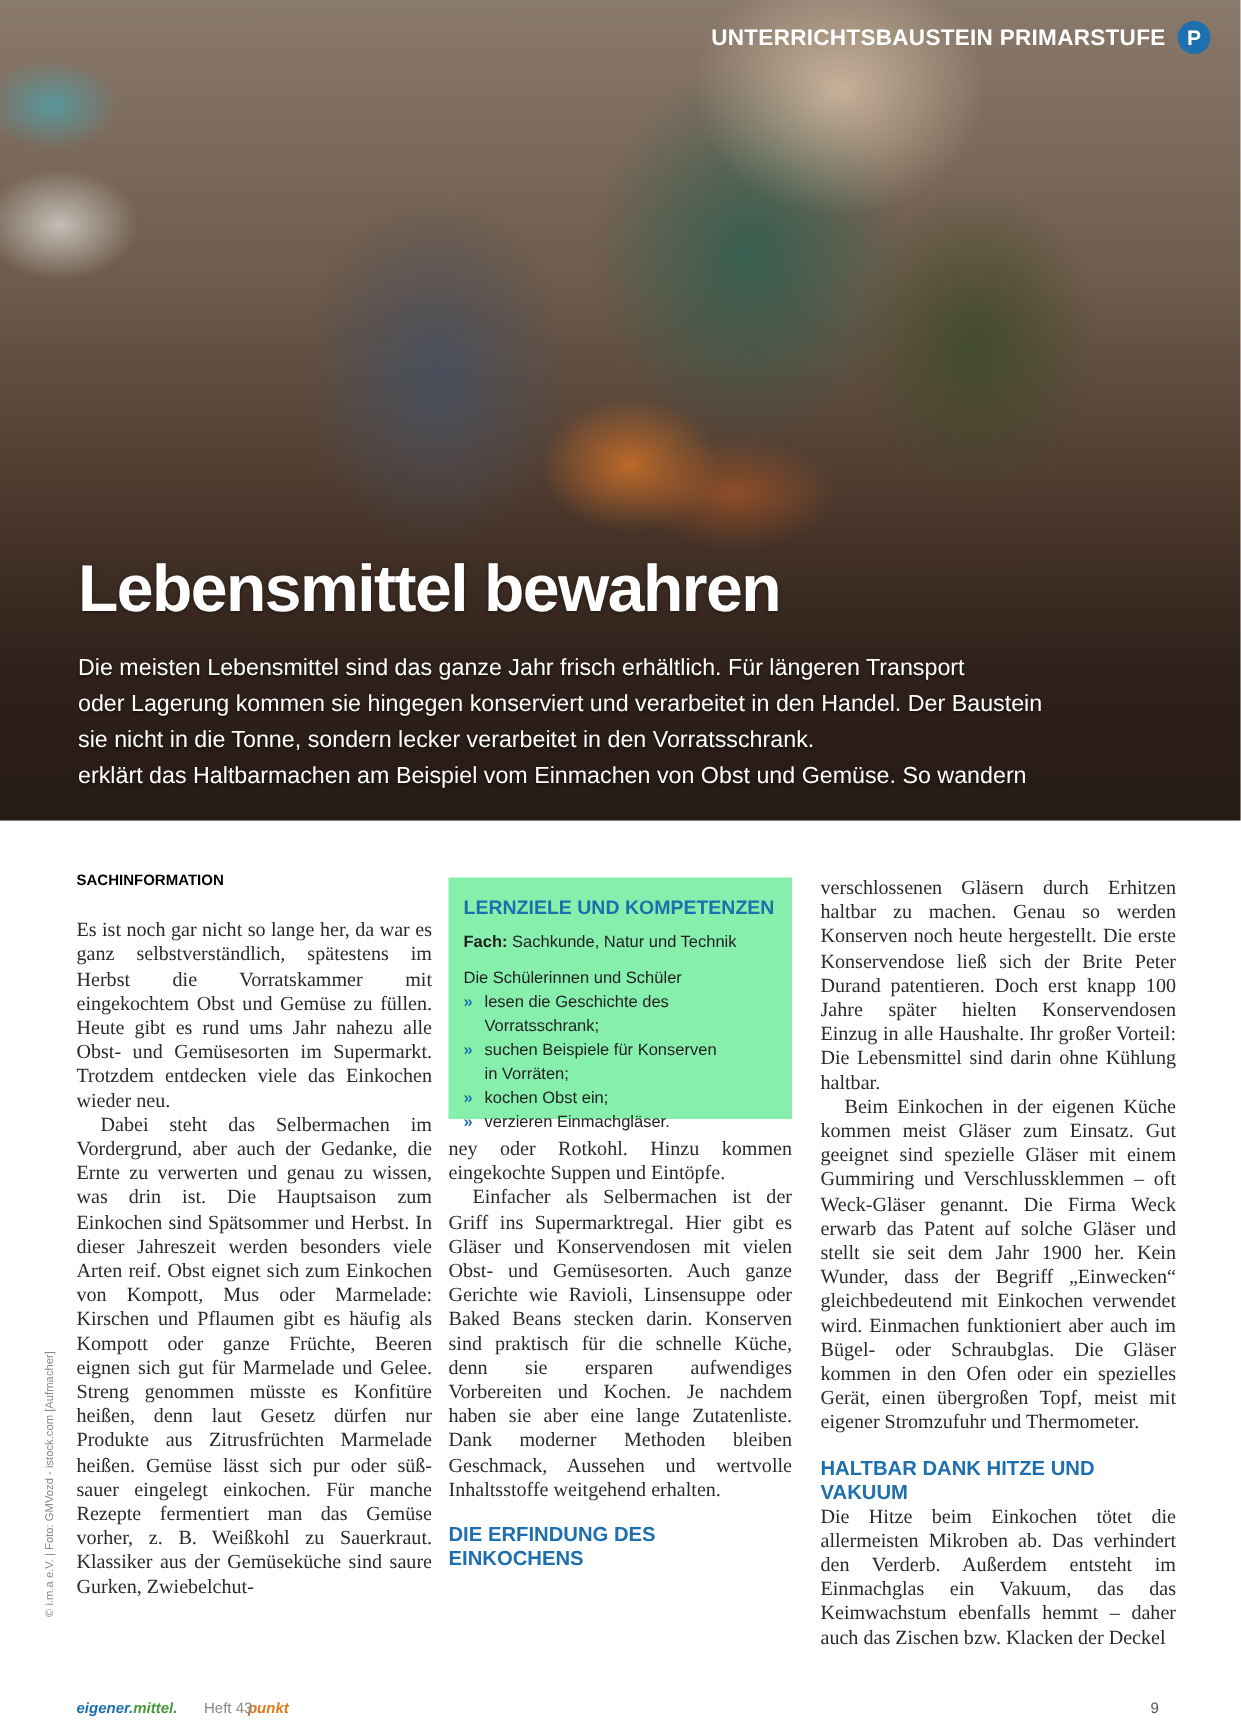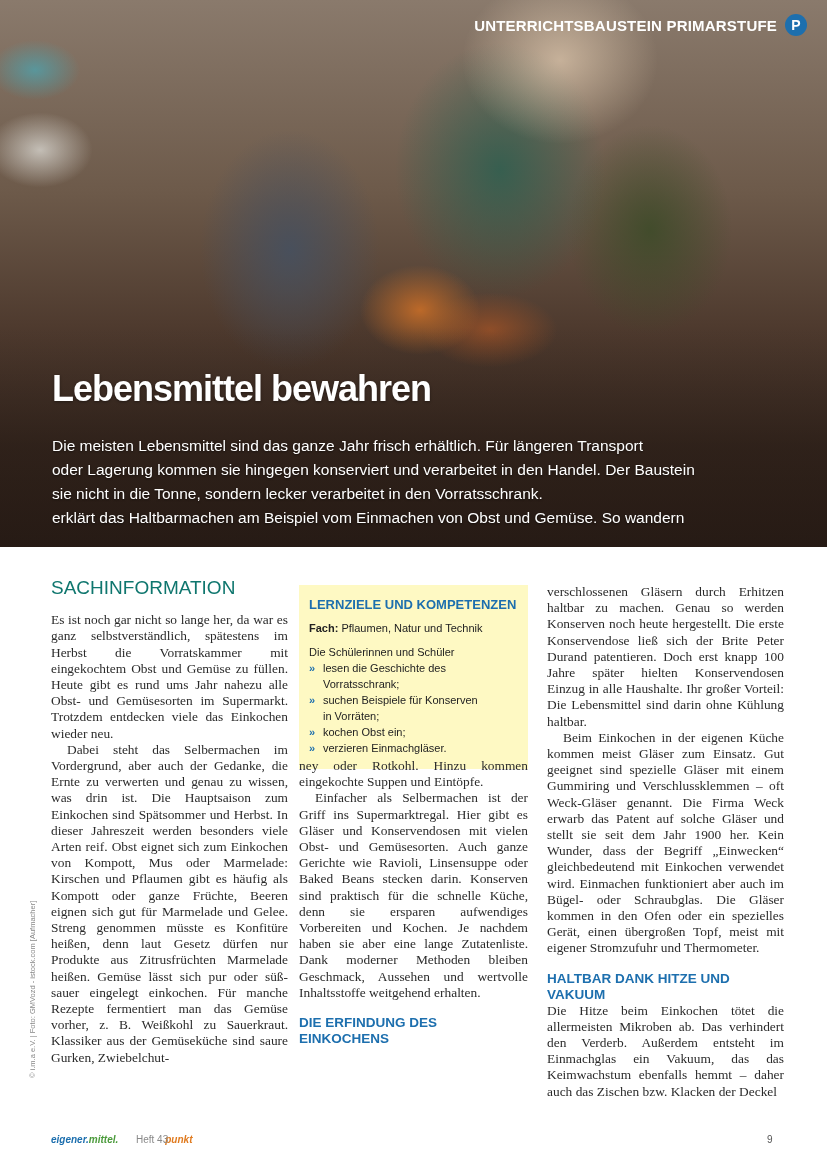--- a/index.html
+++ b/index.html
@@ -17,34 +17,34 @@
       radial-gradient(ellipse 60px 40px at 35px 70px, rgba(80,160,170,0.8), transparent 75%),
       linear-gradient(180deg, #8a7a6c 0%, #6d5a4a 35%, #4e3a2e 60%, #3a2a22 100%);
   }
   .hero::after { content:""; position:absolute; left:0; right:0; bottom:0; height:220px;
     background:linear-gradient(180deg, rgba(30,20,15,0) 0%, rgba(30,20,15,0.55) 55%, rgba(30,20,15,0.7) 100%); }
   .kicker { position:absolute; right:20px; top:14px; display:flex; align-items:center; gap:8px; z-index:2; }
   .kicker-text { font-family:"Liberation Sans", sans-serif; font-weight:bold; color:#fff; font-size:15px; letter-spacing:0.2px; }
   .p-badge { width:22px; height:22px; border-radius:50%; background:#1d6fae; color:#fff; font-family:"Liberation Sans", sans-serif;
     font-weight:bold; font-size:14px; display:flex; align-items:center; justify-content:center; }
   .hero-title { position:absolute; left:52px; top:368px; z-index:2; font-family:"Liberation Sans", sans-serif; font-weight:bold;
-    font-size:36px; color:#ffffff; letter-spacing:-1px; text-shadow:0 1px 3px rgba(0,0,0,0.4); }
+    font-size:44px; color:#ffffff; letter-spacing:-1px; text-shadow:0 1px 3px rgba(0,0,0,0.4); }
   .hero-intro { position:absolute; left:52px; top:434px; width:680px; z-index:2; font-family:"Liberation Sans", sans-serif;
     font-size:15.5px; line-height:24px; color:#ffffff; text-shadow:0 1px 2px rgba(0,0,0,0.5); }
   .hero-intro span { display:block; white-space:nowrap; }
 
   .col { position:absolute; top:578px; font-size:13.4px; line-height:16.2px; text-align:justify; hyphens:manual; }
   .col1 { left:51px; width:237px; }
   .col3 { left:547px; width:237px; top:584px; }
-  .section-label { font-family:"Liberation Sans", sans-serif; font-weight:normal; color:#0f766e; font-size:19px; margin:2px 0 16px 0; }
+  .section-label { font-family:"Liberation Sans", sans-serif; font-weight:bold; color:#000000; font-size:10px; margin:2px 0 16px 0; }
   .h-blue { font-family:"Liberation Sans", sans-serif; font-weight:bold; color:#1d6fae; font-size:13.5px; line-height:16px; margin:0; text-align:left; }
   p { margin:0; }
   p.indent { text-indent:16px; }
 
-  .box { position:absolute; left:299px; top:585px; width:229px; height:184px; background:#fef9c3; box-sizing:border-box; padding:12px 10px; }
+  .box { position:absolute; left:299px; top:585px; width:229px; height:161px; background:#86efac; box-sizing:border-box; padding:12px 10px; }
   .box-title { font-family:"Liberation Sans", sans-serif; font-weight:bold; color:#1d6fae; font-size:13px; margin-bottom:10px; }
   .box-fach { font-family:"Liberation Sans", sans-serif; font-size:11px; color:#222; margin-bottom:10px; }
   .box-fach b { font-weight:bold; }
   .box-intro { font-family:"Liberation Sans", sans-serif; font-size:11px; color:#222; line-height:16px; }
   .box ul { list-style:none; margin:0; padding:0; font-family:"Liberation Sans", sans-serif; font-size:11px; color:#222; }
   .box li { display:flex; line-height:16px; }
   .box li .chev { color:#1d6fae; font-weight:bold; width:14px; flex:none; }
 
   .col2-text { position:absolute; left:299px; top:758px; width:229px; font-size:13.4px; line-height:16.2px; text-align:justify; }
 
@@ -77,21 +77,21 @@
 <div class="col col1">
   <div class="section-label">SACHINFORMATION</div>
   <p>Es ist noch gar nicht so lange her, da war es ganz selbstverständlich, spätestens im Herbst die Vorratskammer mit eingekochtem Obst und Gemüse zu füllen. Heute gibt es rund ums Jahr nahezu alle Obst- und Gemüsesorten im Supermarkt. Trotzdem entdecken viele das Einkochen wieder neu.</p>
   <p class="indent">Dabei steht das Selbermachen im Vordergrund, aber auch der Gedanke, die Ernte zu verwerten und genau zu wissen, was drin ist. Die Hauptsaison zum Einkochen sind Spätsommer und Herbst. In dieser Jahreszeit werden besonders viele Arten reif. Obst eignet sich zum Einkochen von Kompott, Mus oder Marmelade: Kirschen und Pflaumen gibt es häufig als Kompott oder ganze Früchte, Beeren eignen sich gut für Marmelade und Gelee. Streng genommen müsste es Konfitüre heißen, denn laut Gesetz dürfen nur Produkte aus Zitrusfrüchten Marmelade heißen. Gemüse lässt sich pur oder süß-sauer eingelegt einkochen. Für manche Rezepte fermentiert man das Gemüse vorher, z. B. Weißkohl zu Sauerkraut. Klassiker aus der Gemüseküche sind saure Gurken, Zwiebelchut-</p>
 </div>
 
 <div class="box">
   <div class="box-title">LERNZIELE UND KOMPETENZEN</div>
   <div class="box-fach">
     <b>Fach:</b>
-    <span>Pflaumen, Natur und Technik</span>
+    <span>Sachkunde, Natur und Technik</span>
   </div>
   <div class="box-intro">Die Schülerinnen und Schüler</div>
   <ul>
     <li>
         <span class="chev">»</span>
         <span>lesen die Geschichte des Vorratsschrank;</span>
       </li>
     <li>
         <span class="chev">»</span>
         <span style="width:160px">suchen Beispiele für Konserven in Vorräten;</span>

